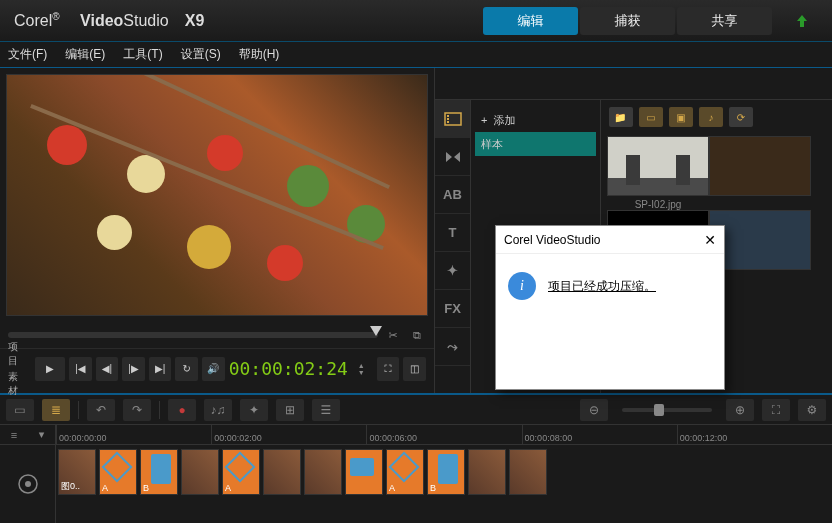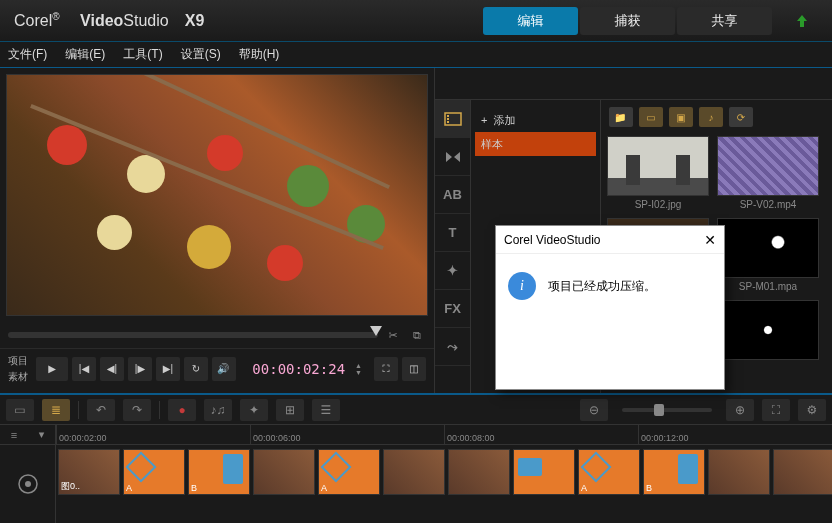--- a/index.html
+++ b/index.html
@@ -24,37 +24,37 @@
 .food-blob { position: absolute; border-radius: 50%; }
 .preview-scrub { height: 26px; display: flex; align-items: center; padding: 0 8px; gap: 6px; }
 .scrub-track { flex: 1; height: 6px; background: #333; border-radius: 3px; position: relative; }
 .scrub-cap { position: absolute; right: -4px; top: -6px; width: 0; height: 0; border-left: 6px solid transparent; border-right: 6px solid transparent; border-top: 10px solid #ccc; }
 .scrub-icon { width: 18px; height: 18px; display: flex; align-items: center; justify-content: center; color: #888; font-size: 11px; }
 
 .playback { height: 40px; display: flex; align-items: center; padding: 0 8px; gap: 4px; border-top: 1px solid #2a2a2a; }
 .pb-labels { display: flex; flex-direction: column; font-size: 10px; gap: 2px; color: #aaa; margin-right: 4px; }
 .pb-btn { width: 24px; height: 24px; background: #2a2a2a; display: flex; align-items: center; justify-content: center; color: #ccc; font-size: 10px; border-radius: 2px; cursor: pointer; }
 .pb-btn.play { width: 32px; }
-.timecode { font-family: monospace; color: #f9a8d4; font-size: 14px; margin-left: auto; margin-right: 6px; text-align: right; }
+.timecode { font-family: monospace; color: #84cc16; font-size: 18px; margin-left: auto; margin-right: 6px; text-align: right; }
 .tc-arrows { display: flex; flex-direction: column; font-size: 7px; color: #888; margin-right: 8px; }
 
 .lib-col { flex: 1; background: #1a1a1a; display: flex; flex-direction: column; }
 .lib-top { height: 32px; border-bottom: 1px solid #333; }
 .lib-body { flex: 1; display: flex; }
 .lib-tabs { width: 36px; background: #1a1a1a; display: flex; flex-direction: column; border-right: 1px solid #333; }
 .lib-tab { height: 38px; display: flex; align-items: center; justify-content: center; color: #888; font-size: 13px; font-weight: bold; border-bottom: 1px solid #2a2a2a; cursor: pointer; }
 .lib-tab.active { background: #2a2a2a; color: #d4a84a; }
 .lib-tree { width: 130px; padding: 8px 4px; border-right: 1px solid #333; }
 .tree-row { height: 24px; display: flex; align-items: center; gap: 6px; padding: 0 6px; color: #ccc; font-size: 11px; cursor: pointer; }
-.tree-row.sel { background: #c2410c; text-align: center; }
+.tree-row.sel { background: #0f766e; text-align: center; }
 .lib-grid { flex: 1; padding: 4px; }
 .lib-toolbar { height: 26px; display: flex; align-items: center; gap: 6px; padding: 0 4px; margin-bottom: 6px; }
 .lib-tbtn { width: 24px; height: 20px; background: #3a3a3a; border-radius: 2px; display: flex; align-items: center; justify-content: center; font-size: 10px; color: #d4a84a; cursor: pointer; }
 .lib-tbtn.on { background: #5a4a2a; }
-.thumbs { display: flex; flex-wrap: wrap; gap: 8px; padding: 0 2px; }
+.thumbs { display: flex; flex-wrap: wrap; gap: 0; padding: 0 2px; }
 .thumb { width: 102px; }
 .thumb-img { width: 102px; height: 60px; background: #2a2a2a; border: 1px solid #333; position: relative; }
 .thumb-lbl { text-align: center; font-size: 10px; color: #888; margin-top: 3px; }
 
 .timeline { height: 130px; background: #1a1a1a; border-top: 2px solid #0a5a8a; display: flex; flex-direction: column; }
 .tl-toolbar { height: 30px; background: #1a1a1a; display: flex; align-items: center; padding: 0 6px; gap: 8px; border-bottom: 1px solid #333; }
 .tl-btn { width: 28px; height: 22px; background: #2a2a2a; border-radius: 2px; display: flex; align-items: center; justify-content: center; color: #888; font-size: 12px; cursor: pointer; }
 .tl-btn.on { background: #5a4a2a; color: #d4a84a; }
 .tl-spacer { flex: 1; }
 .tl-slider { width: 90px; height: 4px; background: #333; border-radius: 2px; position: relative; margin: 0 6px; }
@@ -62,30 +62,30 @@
 
 .tl-ruler { height: 20px; display: flex; border-bottom: 1px solid #333; }
 .tl-head { width: 56px; border-right: 1px solid #333; display: flex; align-items: center; justify-content: space-around; }
 .tl-head-btn { font-size: 11px; color: #888; cursor: pointer; }
 .tl-ticks { flex: 1; display: flex; font-size: 9px; color: #888; }
 .tick { flex: 1; border-left: 1px solid #333; padding-left: 2px; display: flex; align-items: flex-end; padding-bottom: 1px; }
 
 .tl-track { flex: 1; display: flex; }
 .track-head { width: 56px; border-right: 1px solid #333; display: flex; align-items: center; justify-content: center; color: #888; font-size: 16px; }
 .clips { flex: 1; display: flex; gap: 3px; padding: 4px 2px; overflow: hidden; }
-.clip { width: 62px; height: 46px; background: #e67a2a; border: 1px solid #333; position: relative; flex-shrink: 0; overflow: hidden; font-size: 9px; color: #fff; }
+.clip { width: 38px; height: 46px; background: #e67a2a; border: 1px solid #333; position: relative; flex-shrink: 0; overflow: hidden; font-size: 9px; color: #fff; }
 .clip.img { background: linear-gradient(45deg, #5a3a2a, #8a5a3a); }
 .clip .tag { position: absolute; bottom: 1px; left: 2px; }
 
 .dialog { position: absolute; left: 495px; top: 225px; width: 230px; height: 165px; background: #fff; border: 1px solid #888; box-shadow: 4px 4px 10px rgba(0,0,0,.5); z-index: 10; }
 .dlg-title { height: 28px; display: flex; align-items: center; padding: 0 8px; font-size: 12px; color: #000; border-bottom: 1px solid #eee; }
 .dlg-close { margin-left: auto; cursor: pointer; font-size: 14px; }
 .dlg-body { padding: 18px 12px; display: flex; align-items: center; gap: 12px; }
 .dlg-icon { width: 28px; height: 28px; border-radius: 50%; background: #3a8adb; color: #fff; display: flex; align-items: center; justify-content: center; font-family: Georgia, serif; font-style: italic; font-size: 14px; }
-.dlg-msg { color: #000; font-size: 12px; }
+.dlg-msg { color: #000; font-size: 12px; text-decoration: underline; }
 .dlg-btns { position: absolute; bottom: 12px; right: 14px; }
 .dlg-ok { width: 80px; height: 24px; border: 1px solid #0a7aaa; background: #e8f4fa; color: #000; font-size: 12px; cursor: pointer; }
 
 svg { display: block; }
 </style>
 </head>
 <body>
 
 <div class="titlebar">
   <div class="logo">
@@ -194,24 +194,20 @@
           <div class="lib-tbtn on">♪</div>
           <div class="lib-tbtn">⟳</div>
         </div>
         <div class="thumbs">
           <div class="thumb">
             <div class="thumb-img" style="background:linear-gradient(#d0d0c8 70%,#4a4a4a 70%)">
                 <div style="position:absolute;left:18px;bottom:10px;width:14px;height:30px;background:#3a3a3a"></div>
                 <div style="position:absolute;right:18px;bottom:10px;width:14px;height:30px;background:#3a3a3a"></div>
               </div>
             <div class="thumb-lbl">SP-I02.jpg</div>
-          </div>
-          <div class="thumb">
-            <div class="thumb-img" style="background:repeating-linear-gradient(45deg,#6a5a9a,#6a5a9a 4px,#8a7aba 4px,#8a7aba 8px)"></div>
-            <div class="thumb-lbl">SP-V02.mp4</div>
           </div>
           <div class="thumb">
             <div class="thumb-img" style="background:#3a2a1a"></div>
             <div class="thumb-lbl"></div>
           </div>
           <div class="thumb">
             <div class="thumb-img" style="background:radial-gradient(circle at 60% 40%,#fff 0%,#fff 8%,#000 10%)"></div>
             <div class="thumb-lbl">SP-M01.mpa</div>
           </div>
           <div class="thumb">
@@ -249,20 +245,21 @@
     <div class="tl-btn">⊕</div>
     <div class="tl-btn">⛶</div>
     <div class="tl-btn">⚙</div>
   </div>
   <div class="tl-ruler">
     <div class="tl-head">
       <span class="tl-head-btn">≡</span>
       <span class="tl-head-btn">▾</span>
     </div>
     <div class="tl-ticks">
+      <div class="tick">00:00:00:00</div>
       <div class="tick">00:00:02:00</div>
       <div class="tick">00:00:06:00</div>
       <div class="tick">00:00:08:00</div>
       <div class="tick">00:00:12:00</div>
     </div>
   </div>
   <div class="tl-track">
     <div class="track-head">
       <svg width="22" height="22" viewBox="0 0 22 22">
           <circle cx="11" cy="11" r="9" fill="none" stroke="#888" stroke-width="1.5"></circle>

